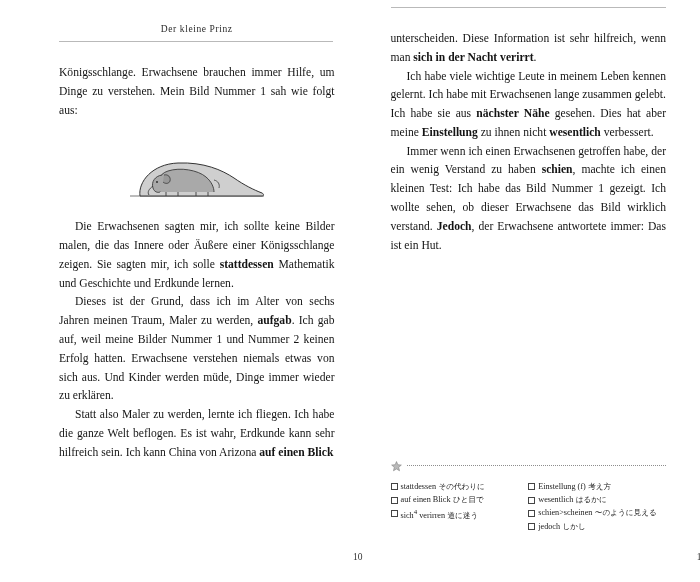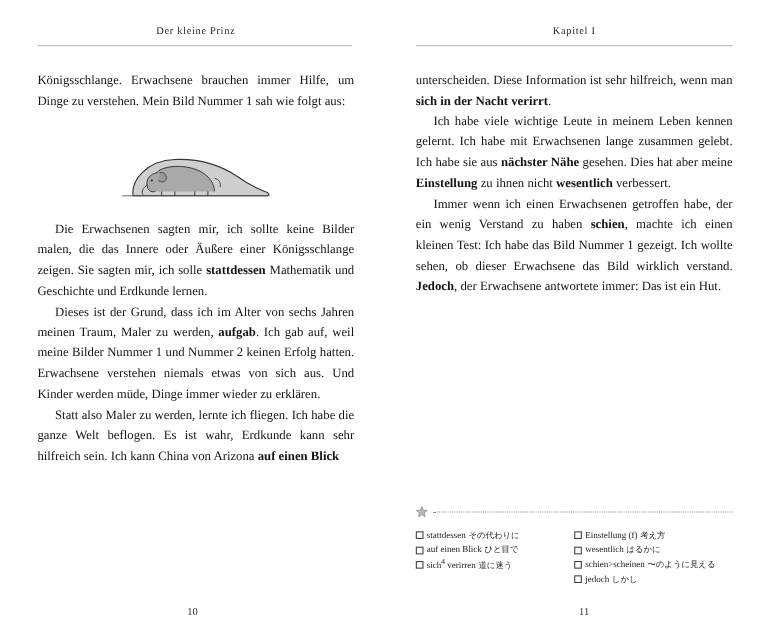--- a/index.html
+++ b/index.html
@@ -13,20 +13,21 @@
     font-family: "Liberation Serif", serif;
     color: #1a1a1a;
     overflow: hidden;
   }
   .book {
     position: relative;
     width: 700px;
     height: 462px;
     box-sizing: border-box;
     display: flex;
+    padding-left: 25px;
   }
   .page {
     position: relative;
     width: 350px;
     height: 582px;
     box-sizing: border-box;
     padding: 0;
   }
   .page-left { padding: 0 28px 0 34px; }
   .page-right { padding: 0 34px 0 28px; }
@@ -71,21 +72,21 @@
     height: 74px;
     position: relative;
   }
   .figure svg { display: block; margin: 0 auto; }
 
   .page-number {
     position: absolute;
     bottom: 20px;
     left: 0;
     width: 100%;
-    text-align: center;
+    text-align: right;
     font-size: 9.5px;
     color: #333;
   }
   .page-left .page-number { padding-right: 6px; }
   .page-right .page-number { padding-left: 6px; }
 
   
   .vocab {
     position: absolute;
     left: 28px;
@@ -180,21 +181,20 @@
 
       <p class="indent" id="lp1"><span>Die Erwachsenen sagten mir, ich sollte keine Bilder malen, die das Innere oder Äußere einer Königsschlange zeigen. Sie sagten mir, ich solle </span><b>stattdessen</b><span> Mathematik und Geschichte und Erdkunde lernen.</span></p>
       <p class="indent" id="lp2"><span>Dieses ist der Grund, dass ich im Alter von sechs Jahren meinen Traum, Maler zu werden, </span><b>aufgab</b><span>. Ich gab auf, weil meine Bilder Nummer 1 und Nummer 2 keinen Erfolg hatten. Erwachsene verstehen niemals etwas von sich aus. Und Kinder werden müde, Dinge immer wieder zu erklären.</span></p>
       <p class="indent" id="lp3"><span>Statt also Maler zu werden, lernte ich fliegen. Ich habe die ganze Welt beflogen. Es ist wahr, Erdkunde kann sehr hilfreich sein. Ich kann China von Arizona </span><b>auf einen Blick</b></p>
     </div>
 
     <div class="page-number">10</div>
   </div>
 
   <div class="page page-right">
-    <div class="running-head">Kapitel I</div>
     <div class="rule"></div>
 
     <div class="body-area">
       <p class="noindent" id="rp0"><span>unterscheiden. Diese Information ist sehr hilfreich, wenn man </span><b>sich in der Nacht verirrt</b><span>.</span></p>
       <p class="indent" id="rp1"><span>Ich habe viele wichtige Leute in meinem Leben kennen gelernt. Ich habe mit Erwachsenen lange zusammen gelebt. Ich habe sie aus </span><b>nächster Nähe</b><span> gesehen. Dies hat aber meine </span><b>Einstellung</b><span> zu ihnen nicht </span><b>wesentlich</b><span> verbessert.</span></p>
       <p class="indent" id="rp2"><span>Immer wenn ich einen Erwachsenen getroffen habe, der ein wenig Verstand zu haben </span><b>schien</b><span>, machte ich einen kleinen Test: Ich habe das Bild Nummer 1 gezeigt. Ich wollte sehen, ob dieser Erwachsene das Bild wirklich verstand. </span><b>Jedoch</b><span>, der Erwachsene antwortete immer: Das ist ein Hut.</span></p>
     </div>
 
     <div class="vocab">
       <div class="vocab-head">

